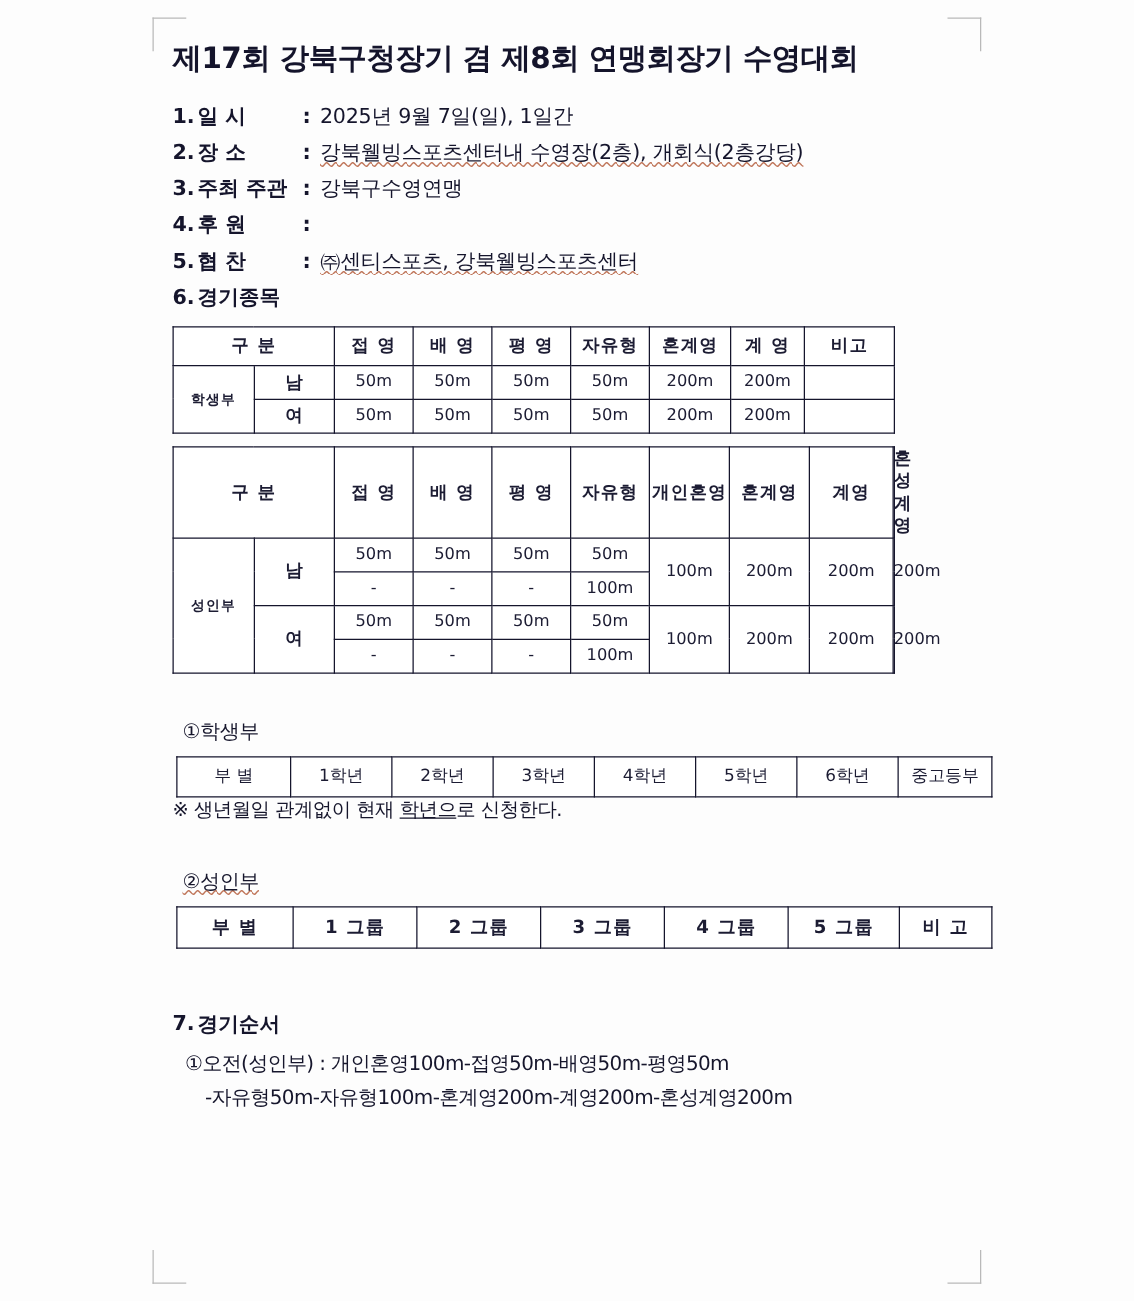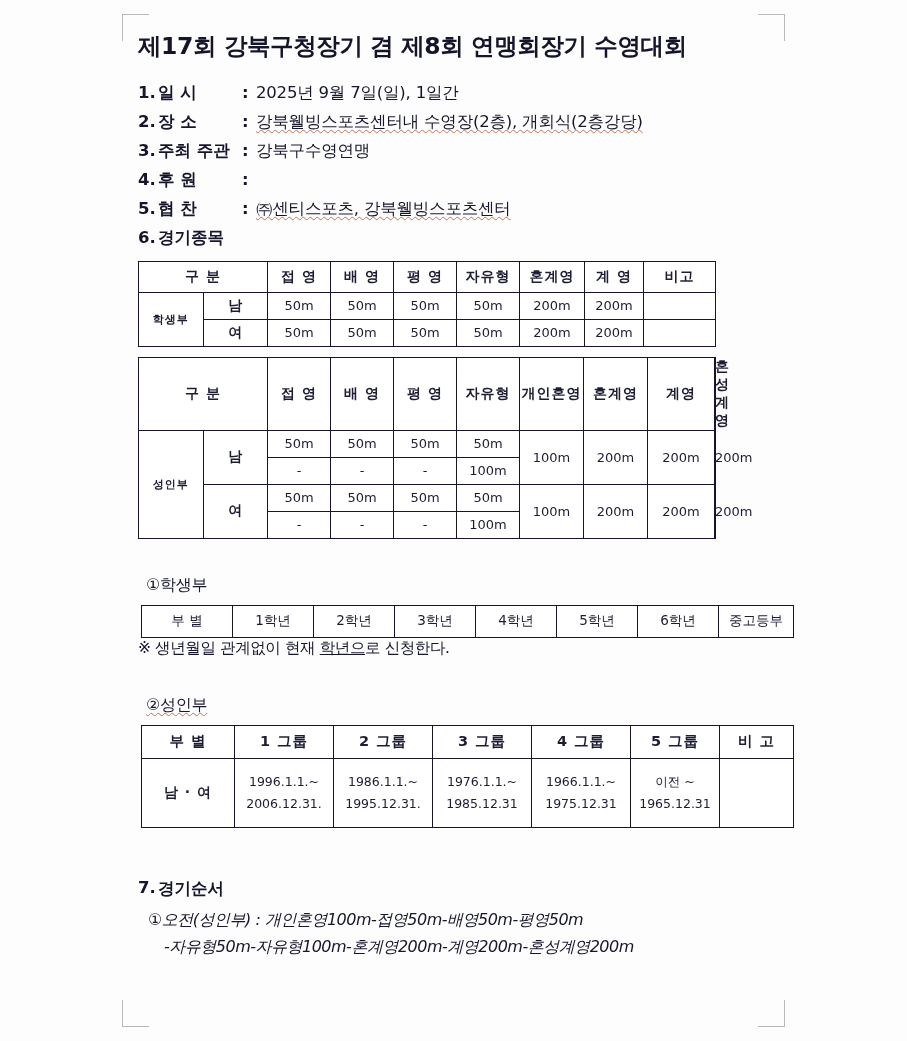--- a/index.html
+++ b/index.html
@@ -165,21 +165,20 @@
     display: flex;
     color: #15152c;
   }
   .order-title .info-num { width: 20px; flex: 0 0 20px; }
   .order-line {
     font-size: 16px;
     margin: 0 0 6px 10px;
     letter-spacing: -0.5px;
     color: #16162c;
     white-space: nowrap;
-    font-style: italic;
   }
   .order-line.cont { margin-left: 26px; }
 </style>
 </head>
 <body>
 
 <div class="page">
 
   <div class="crop tl"></div>
   <div class="crop tr"></div>
@@ -354,29 +353,20 @@
       <tbody>
         <tr>
           <th style="width:92px">부  별</th>
           <th style="width:98px">1 그룹</th>
           <th style="width:98px">2 그룹</th>
           <th style="width:98px">3 그룹</th>
           <th style="width:98px">4 그룹</th>
           <th style="width:88px">5 그룹</th>
           <th>비 고</th>
         </tr>
-        <tr>
-          <td class="rowlabel">남 · 여</td>
-          <td class="daterange">1996.1.1.~<br>2006.12.31.</td>
-          <td class="daterange">1986.1.1.~<br>1995.12.31.</td>
-          <td class="daterange">1976.1.1.~<br>1985.12.31</td>
-          <td class="daterange">1966.1.1.~<br>1975.12.31</td>
-          <td class="daterange">이전 ~<br>1965.12.31</td>
-          <td></td>
-        </tr>
       </tbody>
     </table>
 
     <div class="order-block">
       <div class="order-title">
         <span class="info-num">7.</span>
         <span>경기순서</span>
       </div>
       <div class="order-line">①오전(성인부) : 개인혼영100m-접영50m-배영50m-평영50m</div>
       <div class="order-line cont">-자유형50m-자유형100m-혼계영200m-계영200m-혼성계영200m</div>

